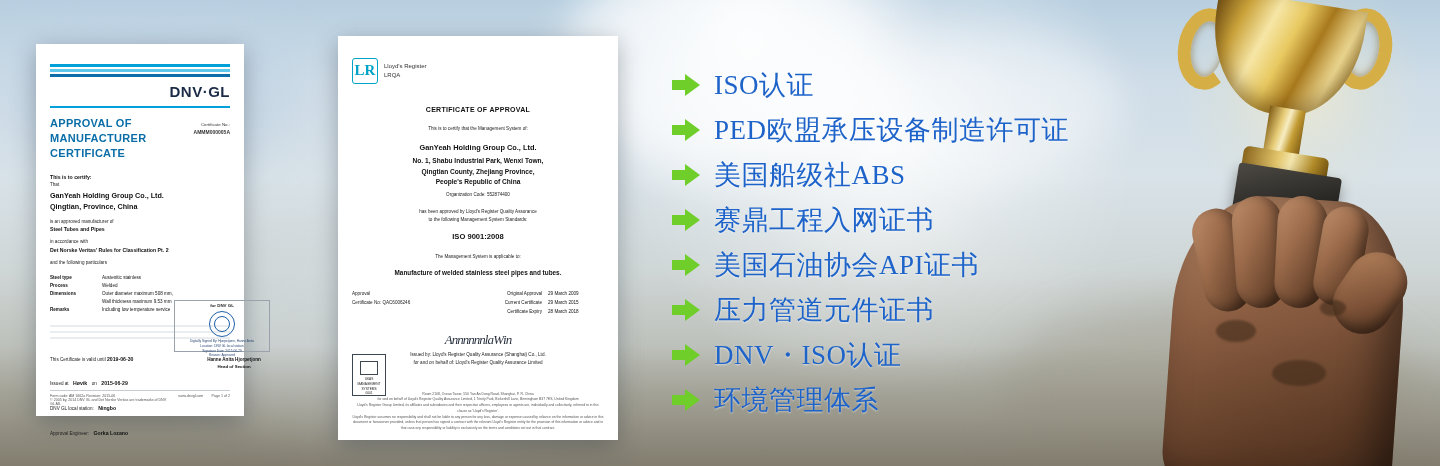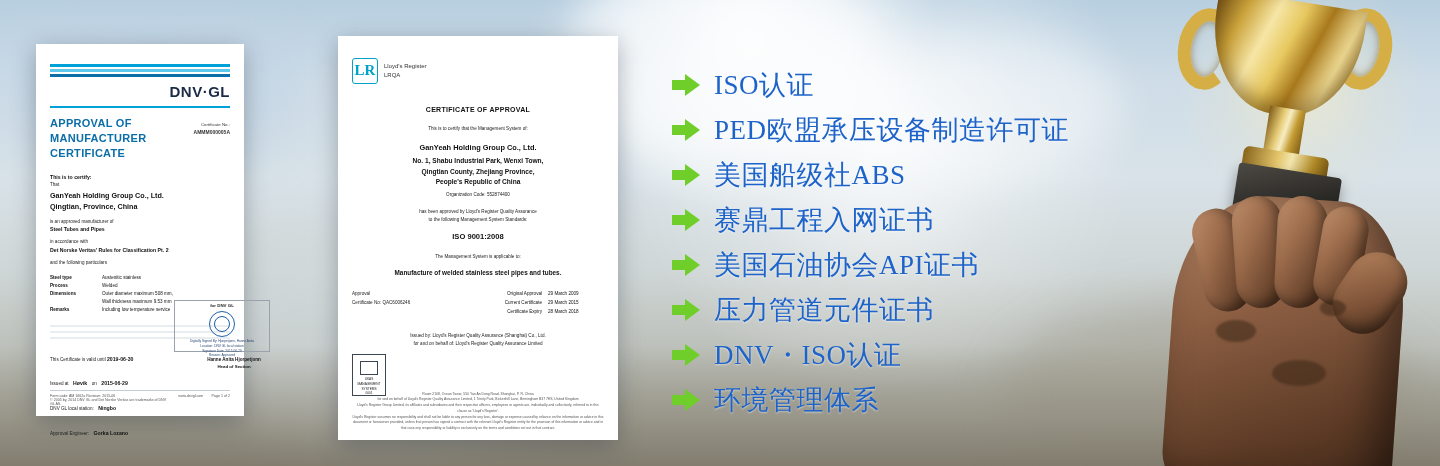--- a/index.html
+++ b/index.html
@@ -472,20 +472,21 @@
               </div>
             <div class="d-row">
                 <span class="lbl">Certificate Expiry</span>
                 <span class="val">28 March 2018</span>
               </div>
           </div>
         </div>
       </div>
 
       <div class="lr-sig">
+        <div class="lr-sigline">A nnnnnn l a W i n</div>
         <div class="tiny" style="margin-top:3px;white-space:pre-line;">Issued by: Lloyd's Register Quality Assurance (Shanghai) Co., Ltd.
 for and on behalf of: Lloyd's Register Quality Assurance Limited</div>
       </div>
 
       <div class="ukas">
         <div class="u-box"></div>
         <div style="white-space:pre-line;font-size:3.2px;line-height:1.5;">UKAS
 MANAGEMENT
 SYSTEMS
 0001</div>

